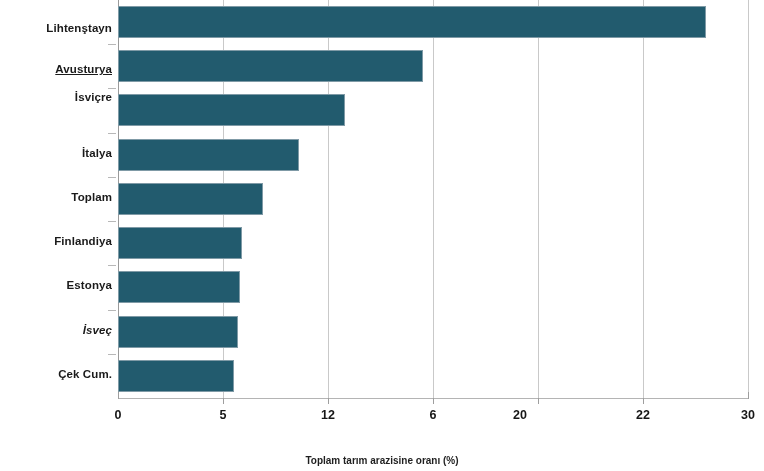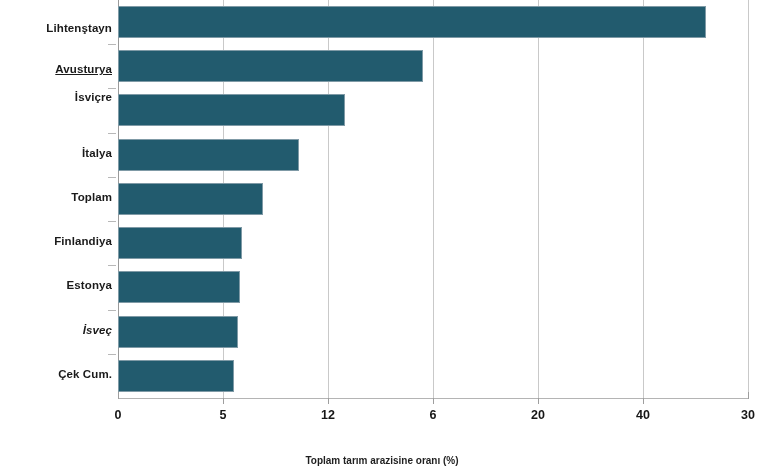--- a/index.html
+++ b/index.html
@@ -207,20 +207,20 @@
       <div class="tick-mark" style="left: 538px;"></div>
       <div class="tick-mark" style="left: 643px;"></div>
       <div class="axis-end-cap" style="left: 748px;"></div>
     </div>
 
   <div id="xtick-labels">
       <div class="xtick-label" style="left: 118px;">0</div>
       <div class="xtick-label" style="left: 223px;">5</div>
       <div class="xtick-label" style="left: 328px;">12</div>
       <div class="xtick-label" style="left: 433px;">6</div>
-      <div class="xtick-label" style="left: 538px; text-align: center;">20</div>
-      <div class="xtick-label" style="left: 643px;">40</div>
+      <div class="xtick-label" style="left: 520px; text-align: center;">20</div>
+      <div class="xtick-label" style="left: 643px;">22</div>
       <div class="xtick-label" style="left: 748px; text-align: right;">30</div>
     </div>
 
   <div id="caption">Toplam tarım arazisine oranı (%)</div>
 
 </div>
 
 </body></html>

